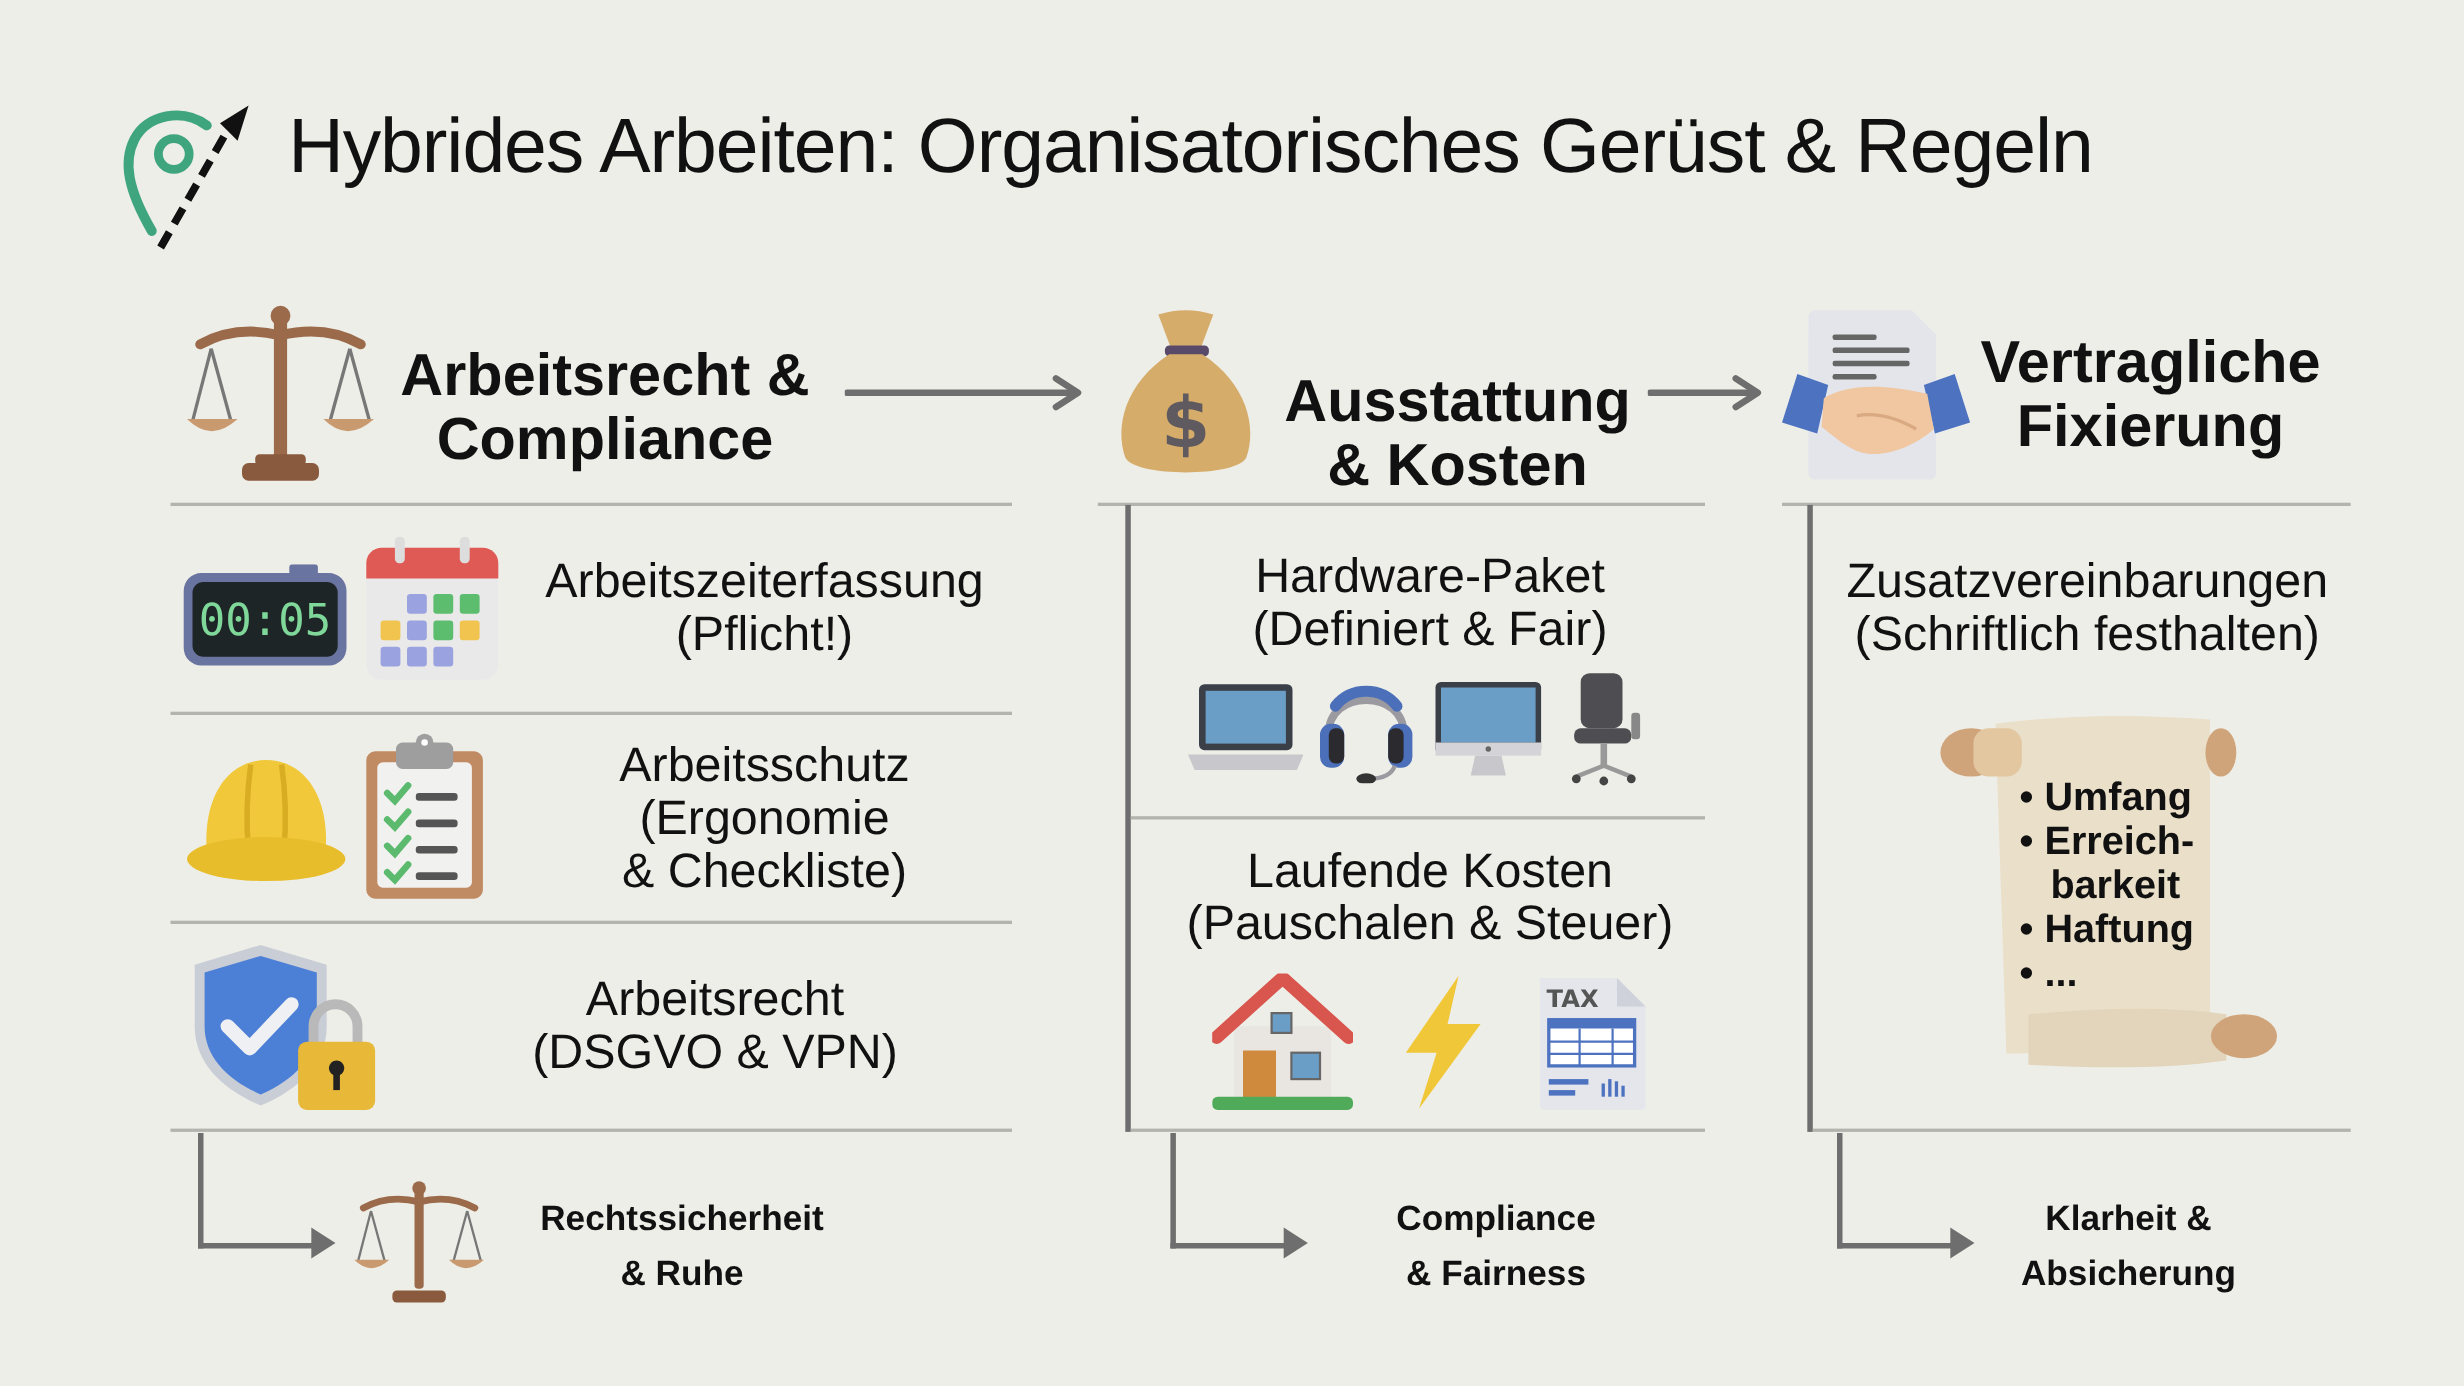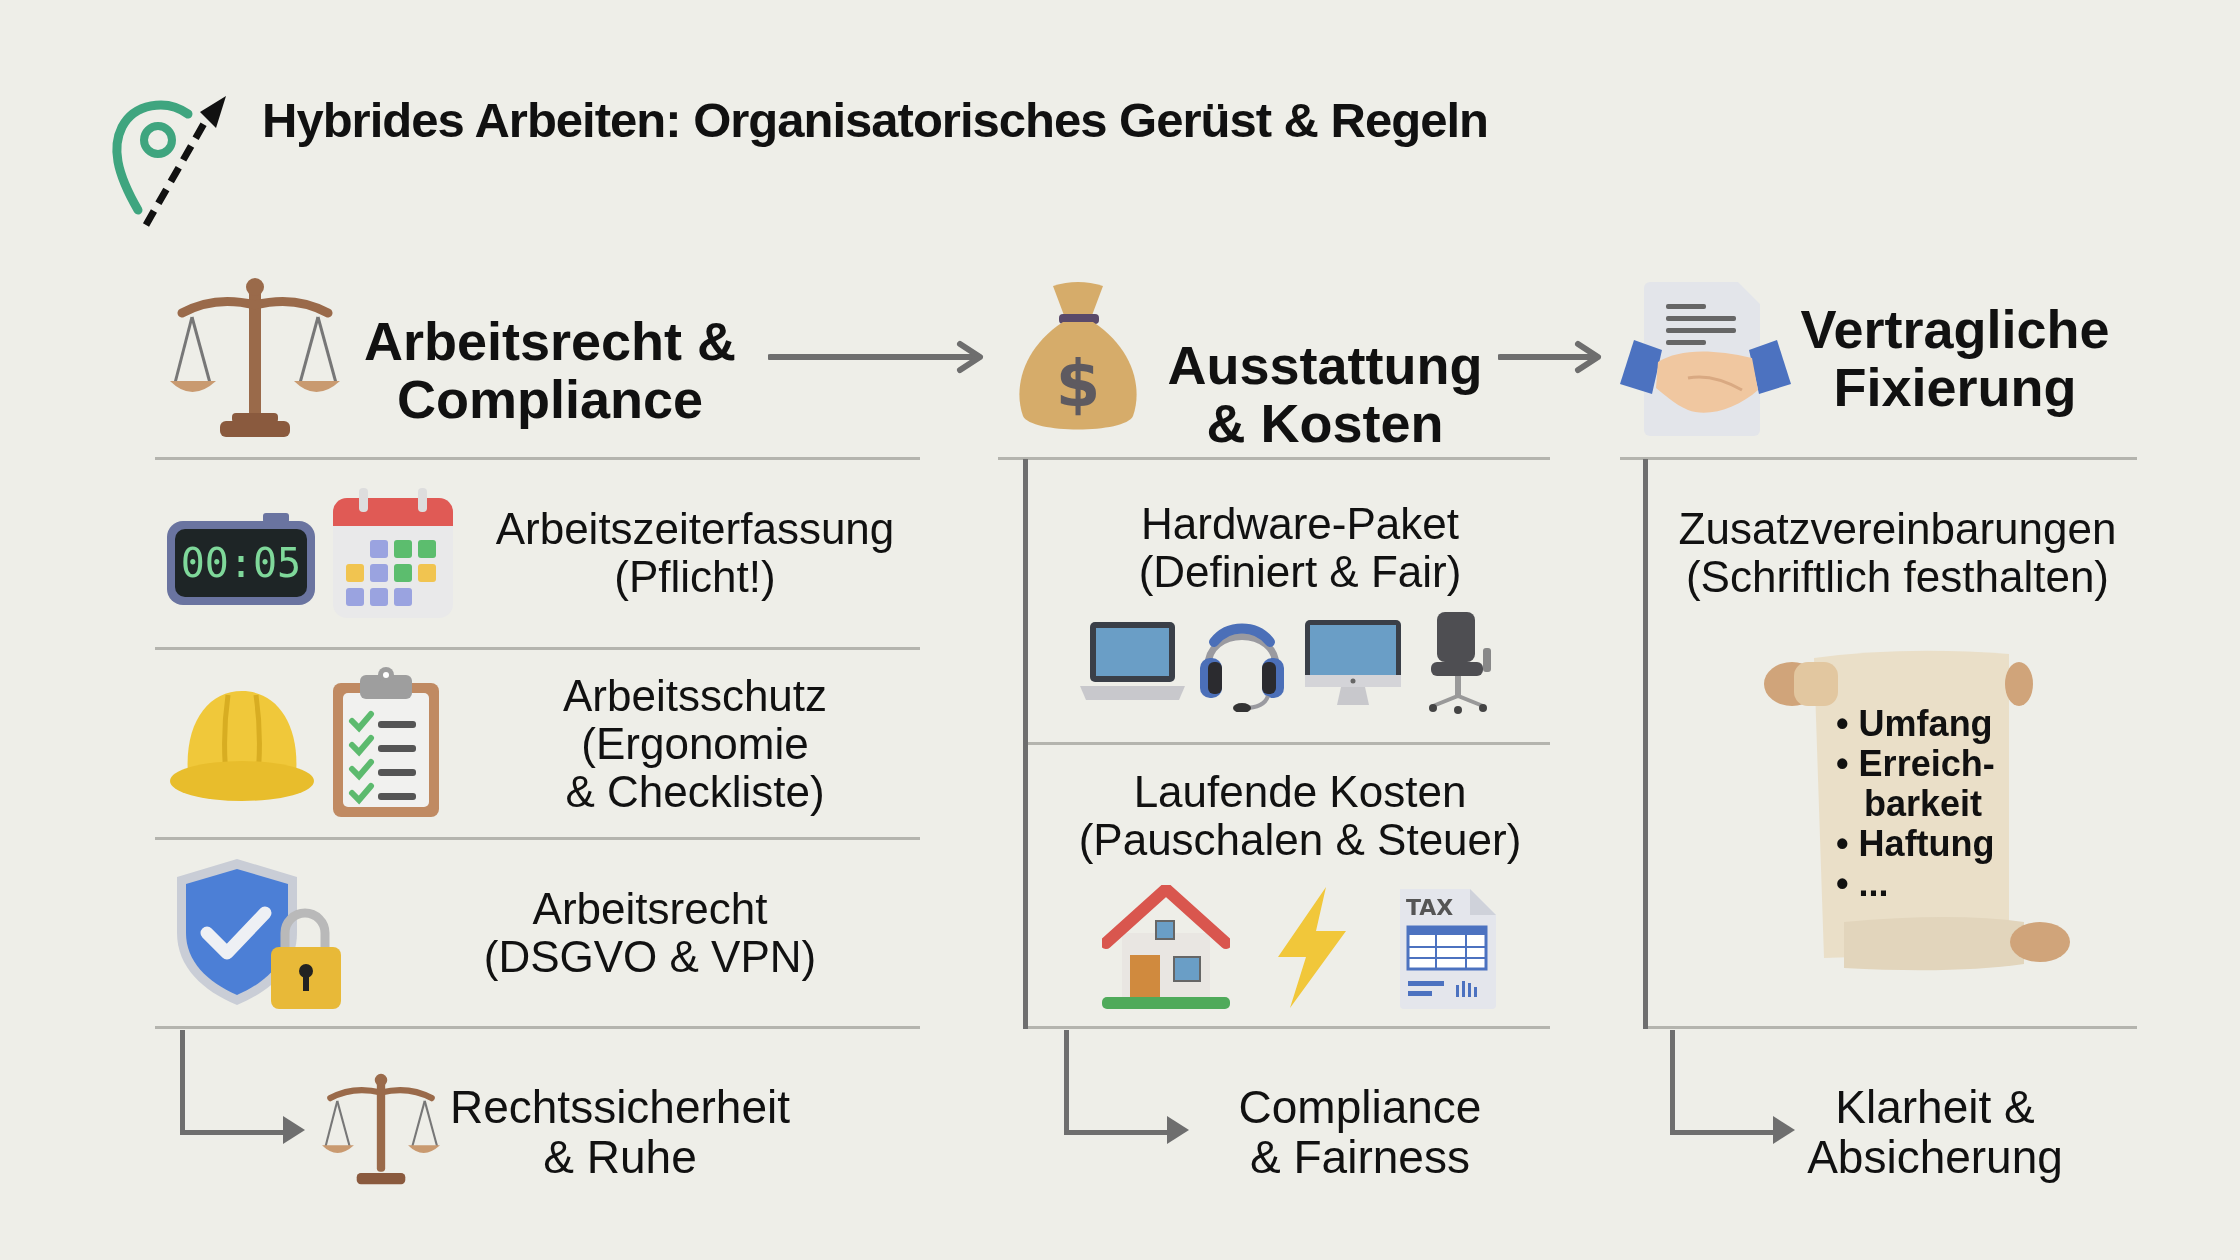--- a/index.html
+++ b/index.html
@@ -1,21 +1,21 @@
 <!DOCTYPE html>
 <html><head>
 <meta charset="utf-8">
 <style>
   html,body{margin:0;padding:0;}
   body{width:2240px;height:1260px;background:#eeeee8;position:relative;overflow:hidden;font-family:"Liberation Sans","DejaVu Sans",sans-serif;color:#111;}
   .abs{position:absolute;}
-  .title{left:262px;top:92px;font-size:49px;font-weight:700;letter-spacing:-1px;white-space:nowrap;}
+  .title{left:262px;top:92px;font-size:70px;font-weight:400;letter-spacing:-1px;white-space:nowrap;}
   .hdr{font-size:54px;font-weight:700;line-height:58px;text-align:center;white-space:nowrap;}
   .row-text{font-size:44px;font-weight:400;line-height:48px;text-align:center;white-space:nowrap;}
-  .out-text{font-size:46px;font-weight:400;line-height:50px;text-align:center;white-space:nowrap;}
+  .out-text{font-size:32px;font-weight:700;line-height:50px;text-align:center;white-space:nowrap;}
   .hline{height:3px;background:#b4b4ae;}
   .vline{width:5px;background:#6e6e6e;}
   .conn{border-left:5px solid #6e6e6e;border-bottom:5px solid #6e6e6e;}
   .arrowhead{width:0;height:0;border-top:14px solid transparent;border-bottom:14px solid transparent;border-left:22px solid #6e6e6e;}
   .scroll-list{font-size:36px;font-weight:700;line-height:40px;}
   svg{display:block;}
 </style>
 </head>
 <body>
 

